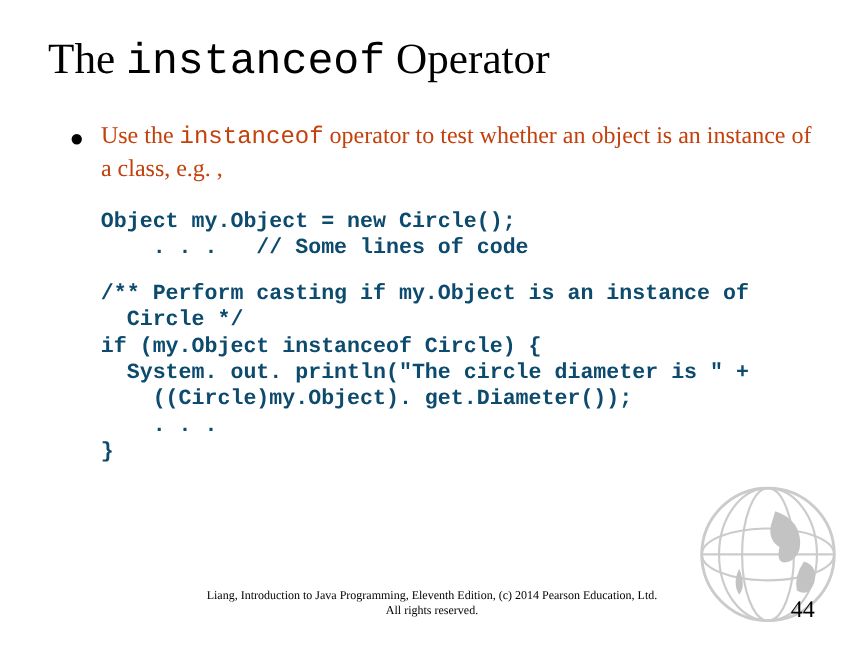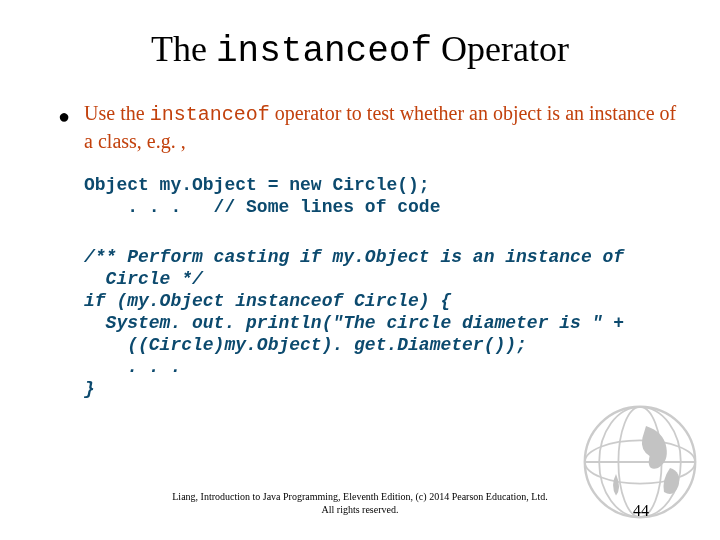--- a/index.html
+++ b/index.html
@@ -11,21 +11,21 @@
     position: relative;
     overflow: hidden;
   }
   .slide {
     width: 100%;
     height: 100%;
     padding: 20px 40px 0 40px;
     position: relative;
   }
   .title {
-    text-align: center;
+    text-align: left;
     font-size: 36px;
     font-weight: normal;
     color: #000;
     margin-top: 8px;
     margin-bottom: 28px;
   }
   .title .mono {
     font-family: "Courier New", Courier, monospace;
   }
   .bullet-row {
@@ -52,38 +52,37 @@
     font-family: "Courier New", Courier, monospace;
     font-size: 18px;
     line-height: 22px;
     font-weight: bold;
     color: #0c4a6e;
     margin-left: 44px;
     margin-right: 20px;
     white-space: pre;
   }
   .code-block.second {
-    margin-top: 28px;
-    font-style: italic;
+    margin-top: 16px;
   }
   .footer {
     position: absolute;
     bottom: 24px;
     left: 0;
     right: 0;
     text-align: center;
     font-size: 10px;
     line-height: 13px;
     color: #000;
   }
   .page-num {
     position: absolute;
-    right: 71px;
+    right: 41px;
     bottom: 20px;
-    font-size: 16px;
+    font-size: 20px;
     color: #000;
   }
   .globe {
     position: absolute;
     right: 20px;
     bottom: 18px;
     width: 120px;
     height: 120px;
     opacity: 0.5;
     z-index: -1;

